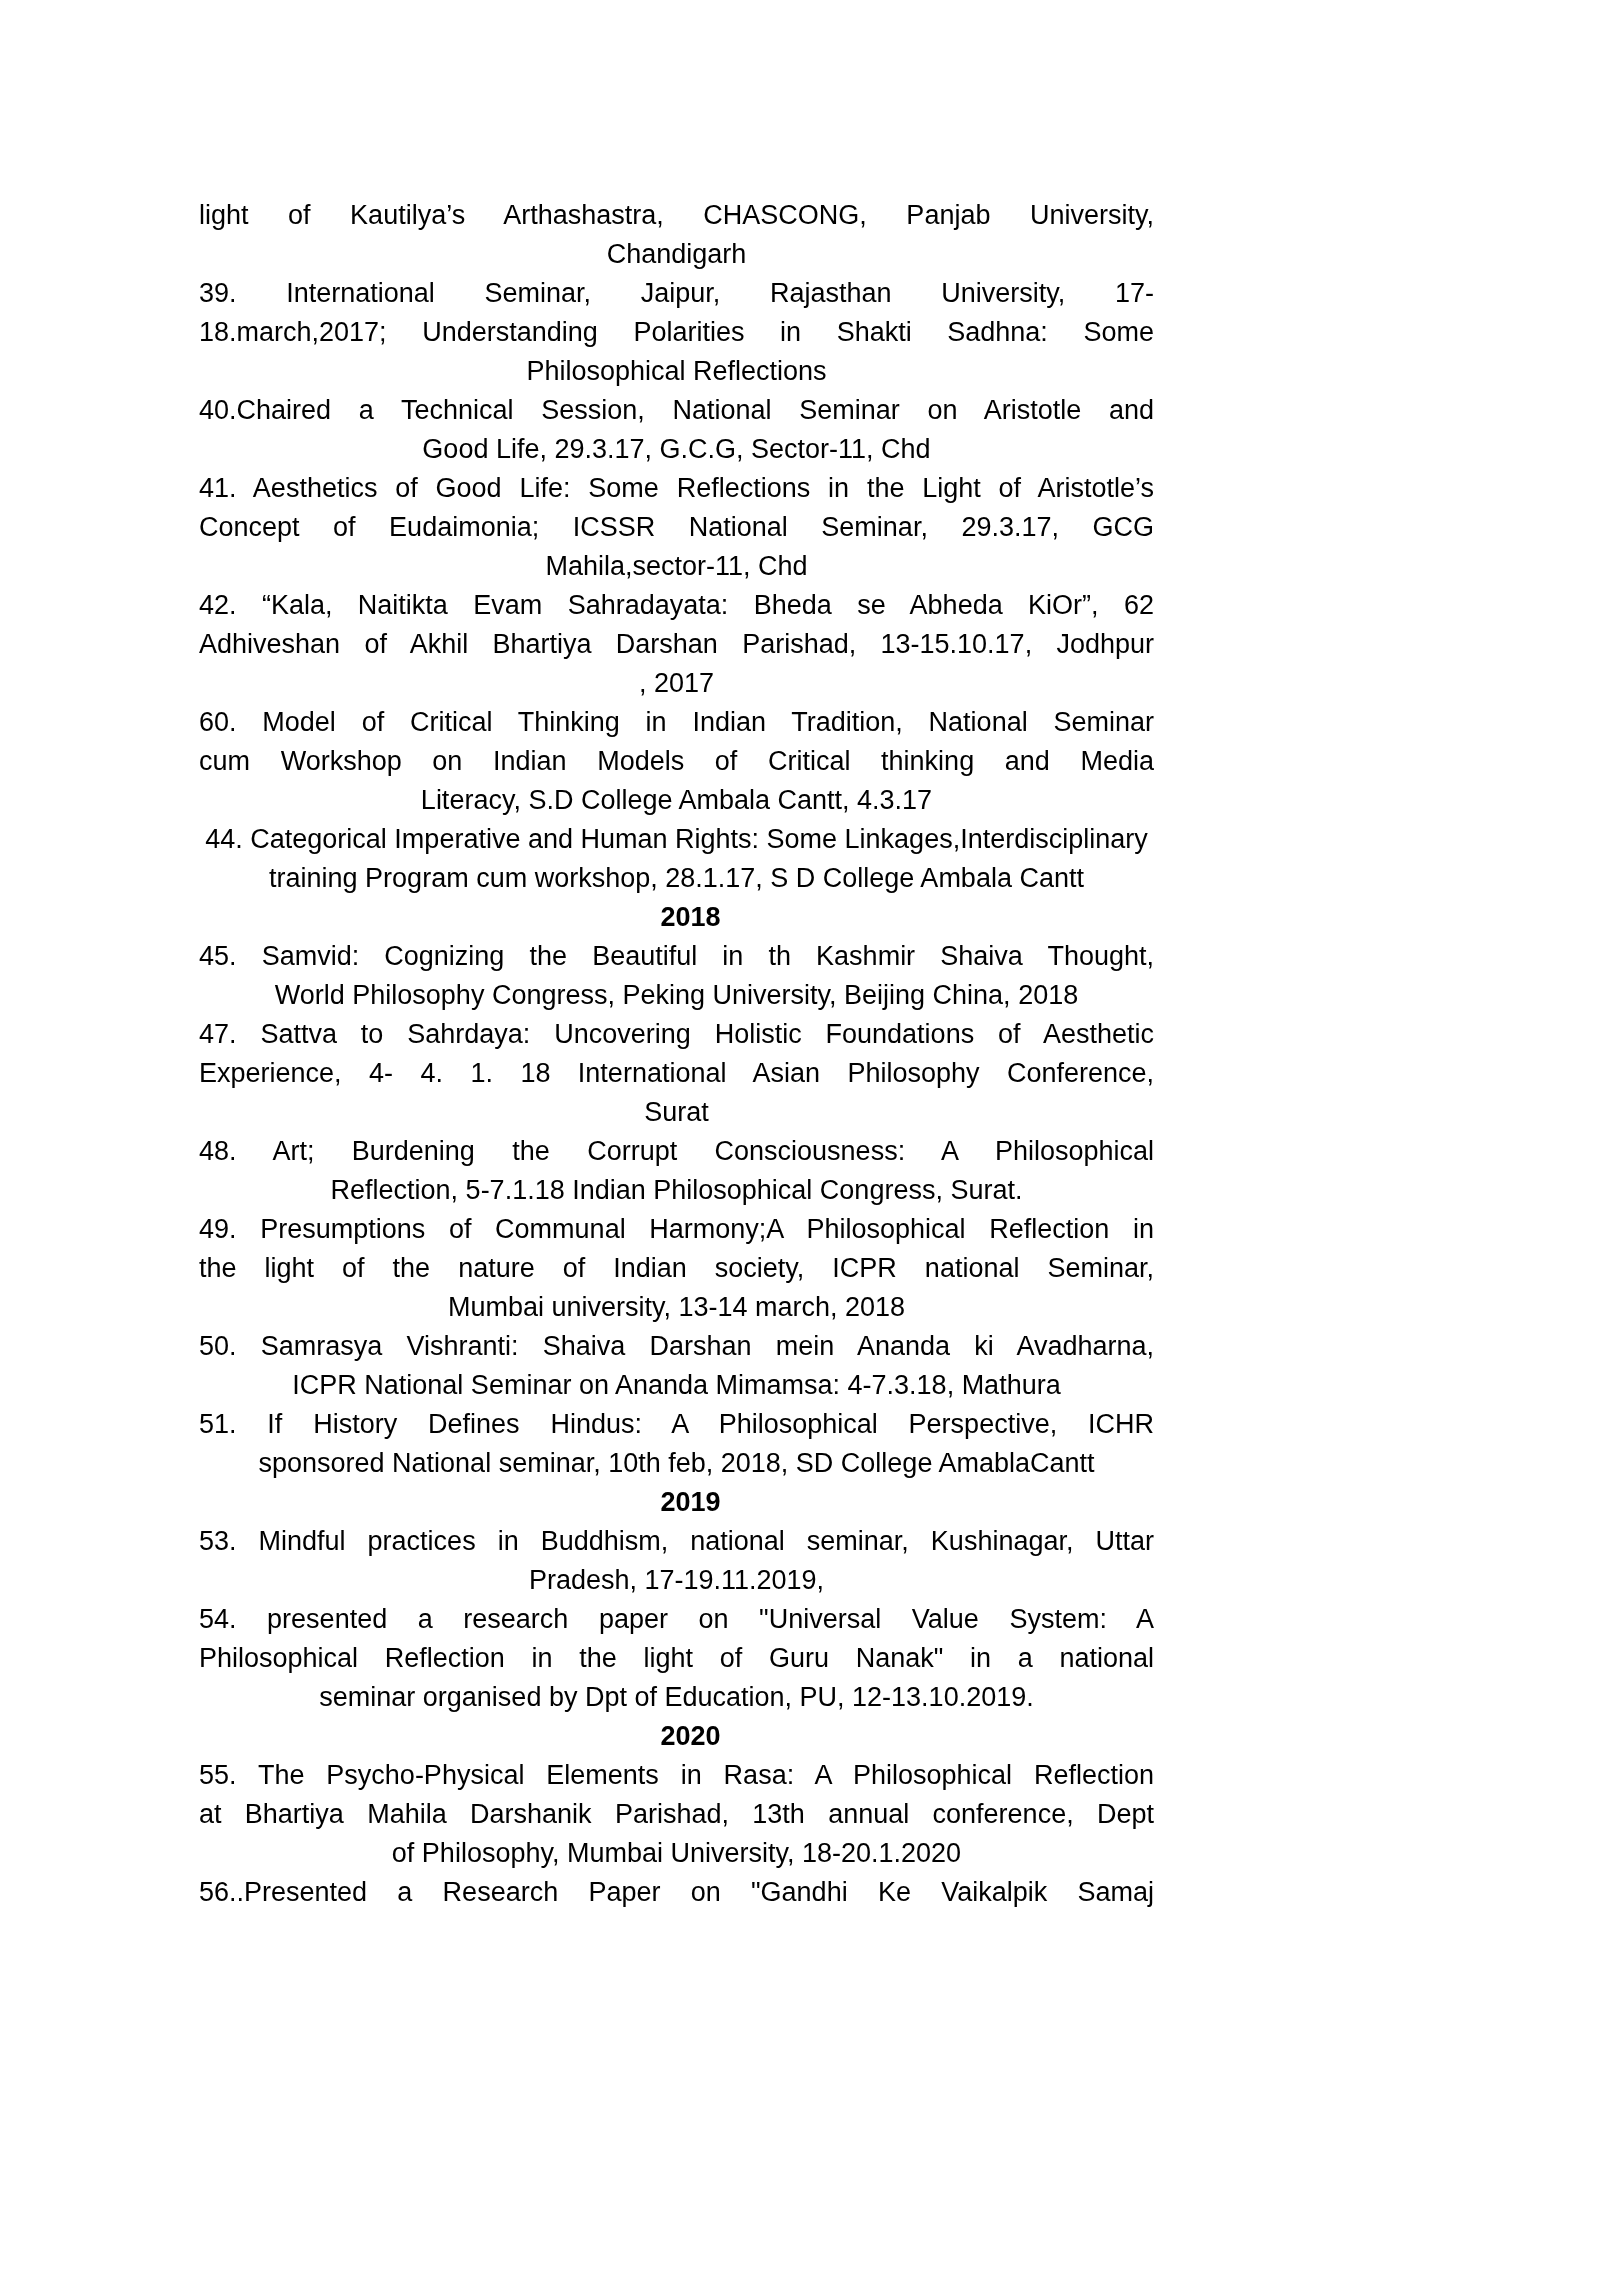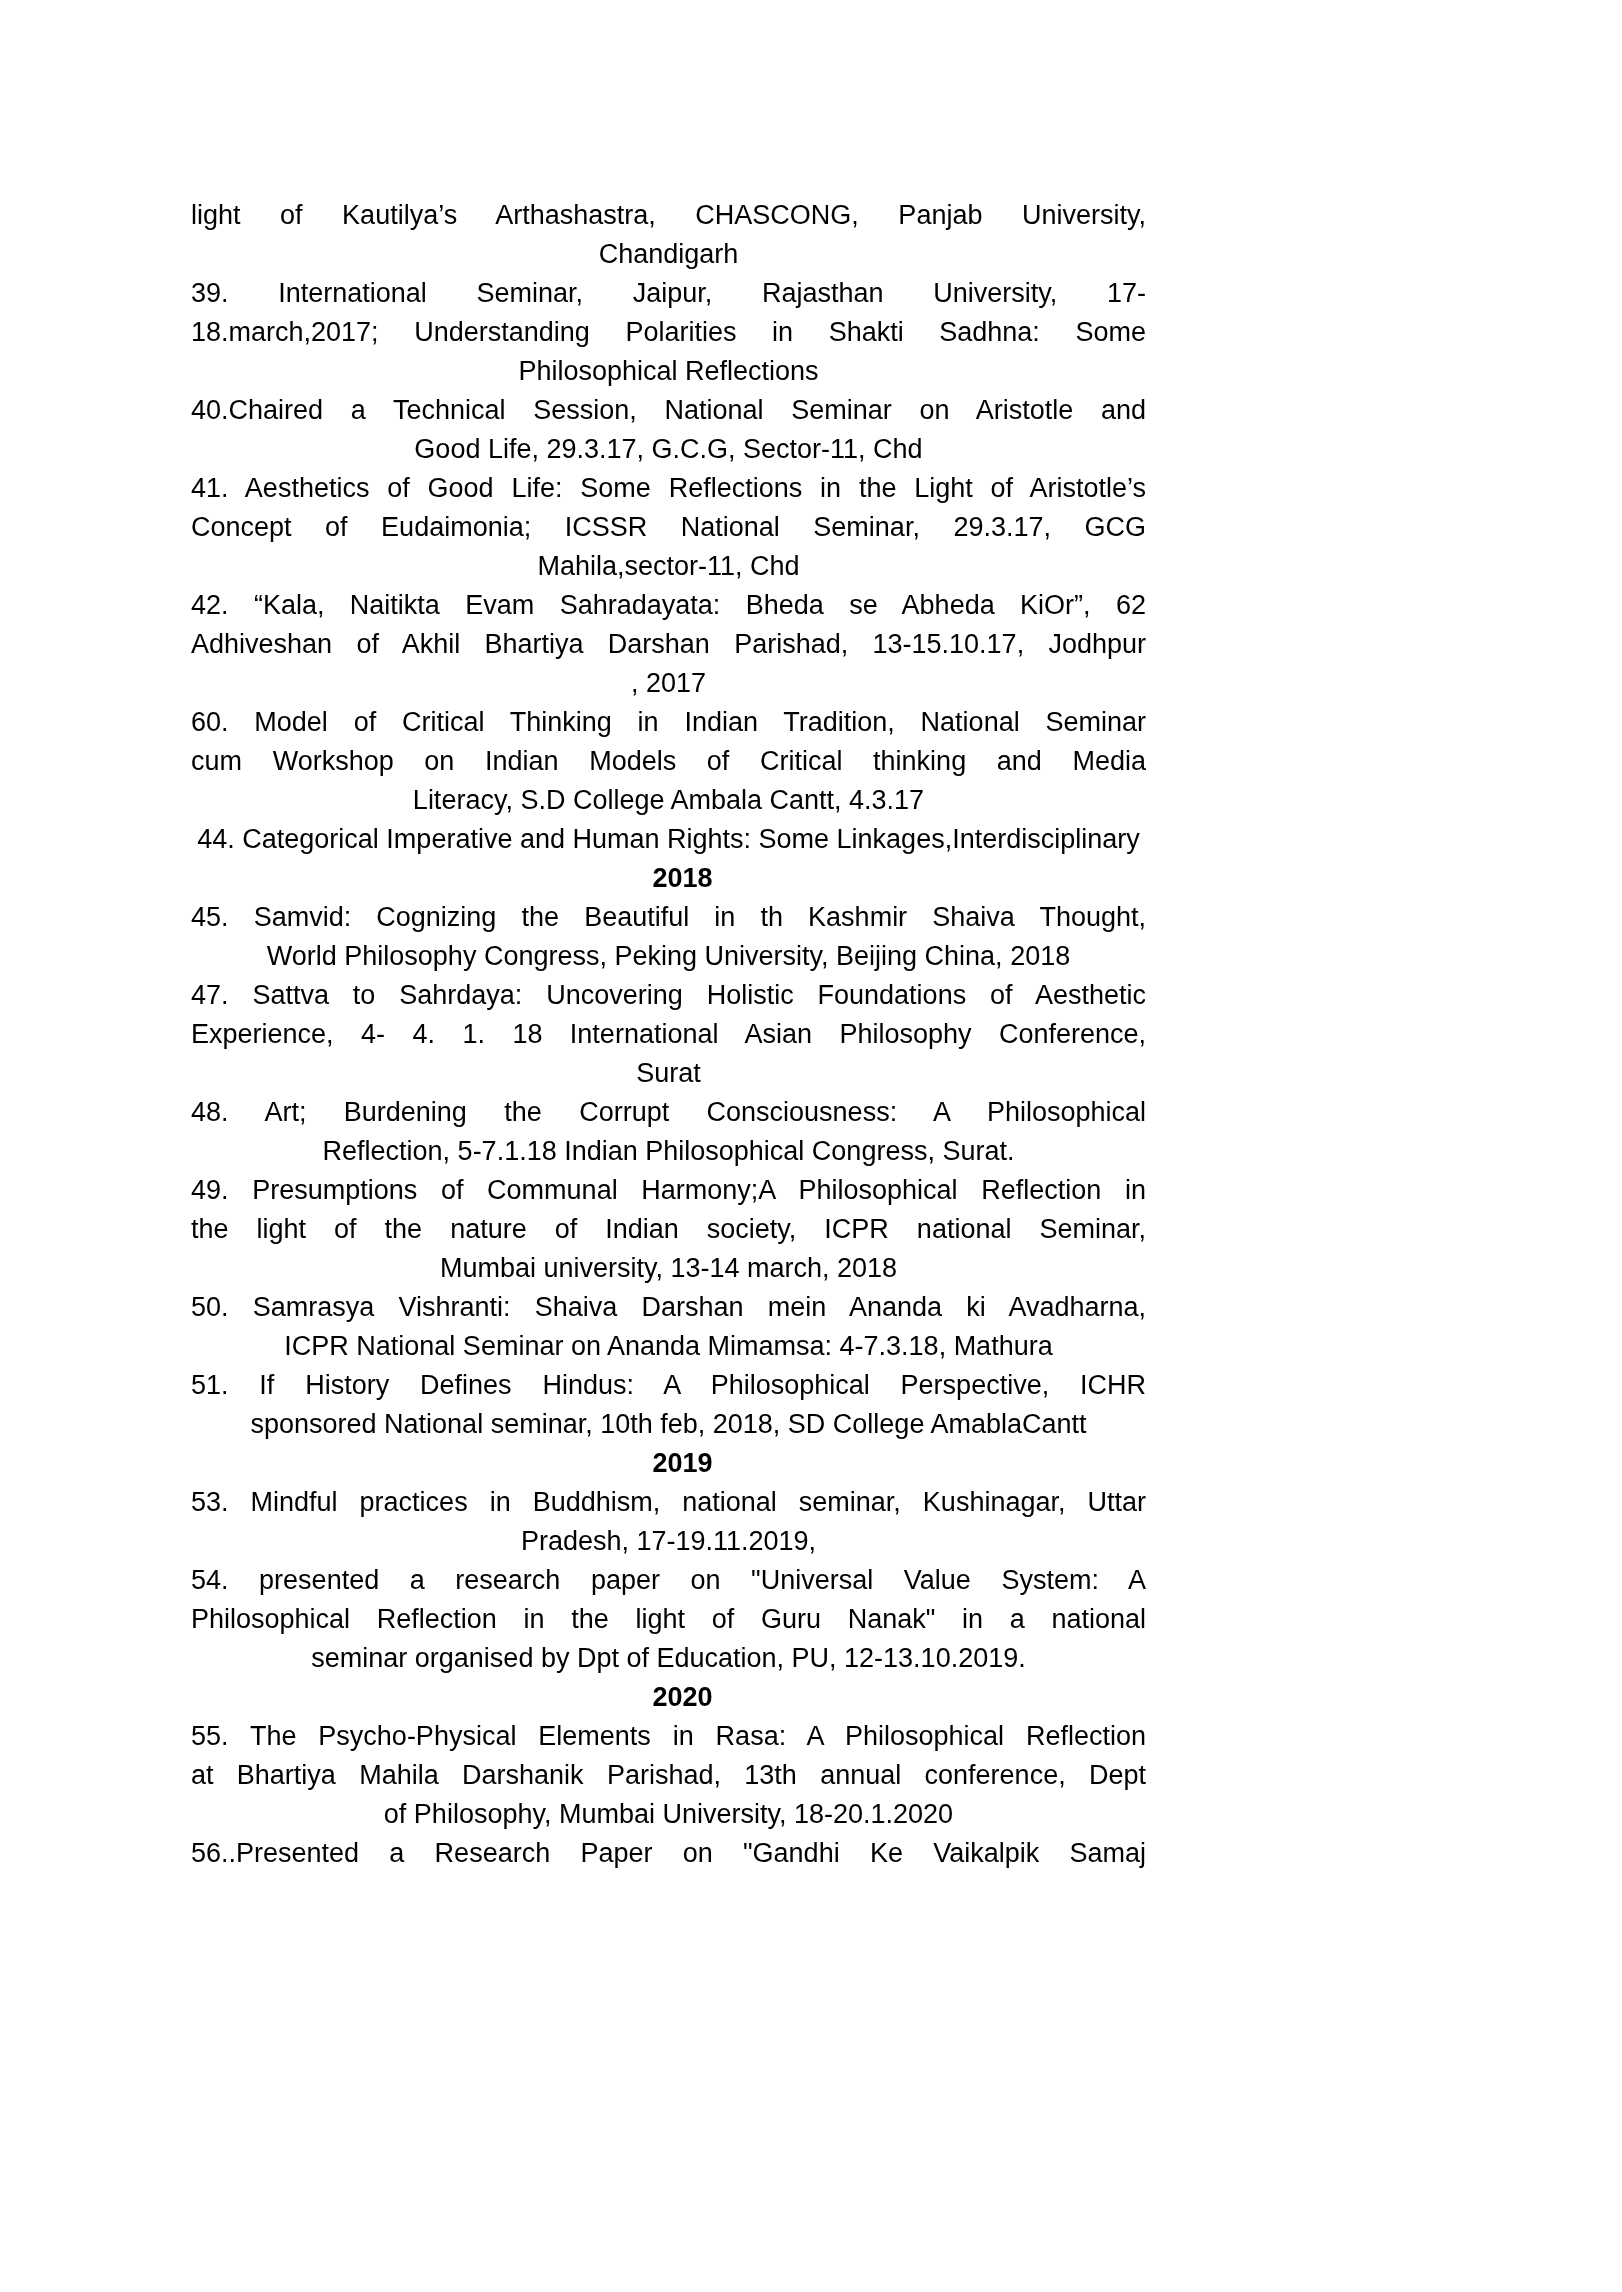--- a/index.html
+++ b/index.html
@@ -9,21 +9,21 @@
   }
   .doc-page {
     position: relative;
     width: 1623px;
     height: 2293px;
     background: #ffffff;
     overflow: hidden;
   }
   .text-block {
     position: absolute;
-    left: 191px;
+    left: 199px;
     top: 196px;
     width: 955px;
     font-family: "Liberation Sans", sans-serif;
     font-size: 27px;
     line-height: 39px;
     color: #000000;
   }
   .para { margin: 0; padding: 0; }
   .para.bold .line { font-weight: 700; margin-left: 28px; }
   .line {
@@ -77,20 +77,21 @@
         <div class="line justify">Adhiveshan of Akhil Bhartiya Darshan Parishad, 13-15.10.17, Jodhpur</div>
         <div class="line left">, 2017</div>
       </div>
       <div class="para">
         <div class="line justify">60. Model of Critical Thinking in Indian Tradition, National Seminar</div>
         <div class="line justify">cum Workshop on Indian Models of Critical thinking and Media</div>
         <div class="line left">Literacy, S.D College Ambala Cantt, 4.3.17</div>
       </div>
       <div class="para">
         <div class="line overflow">44. Categorical Imperative and Human Rights: Some Linkages,Interdisciplinary</div>
+        <div class="line left">training Program cum workshop, 28.1.17, S D College Ambala Cantt</div>
       </div>
       <div class="para bold">
         <div class="line left">2018</div>
       </div>
       <div class="para">
         <div class="line justify">45. Samvid: Cognizing the Beautiful in th Kashmir Shaiva Thought,</div>
         <div class="line left">World Philosophy Congress, Peking University, Beijing China, 2018</div>
       </div>
       <div class="para">
         <div class="line justify">47. Sattva to Sahrdaya: Uncovering Holistic Foundations of Aesthetic</div>

